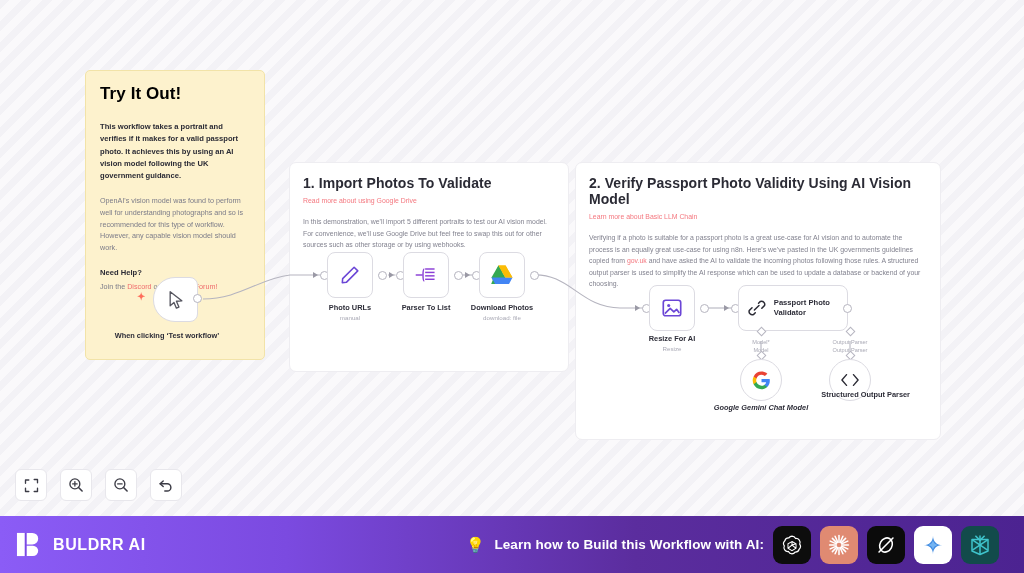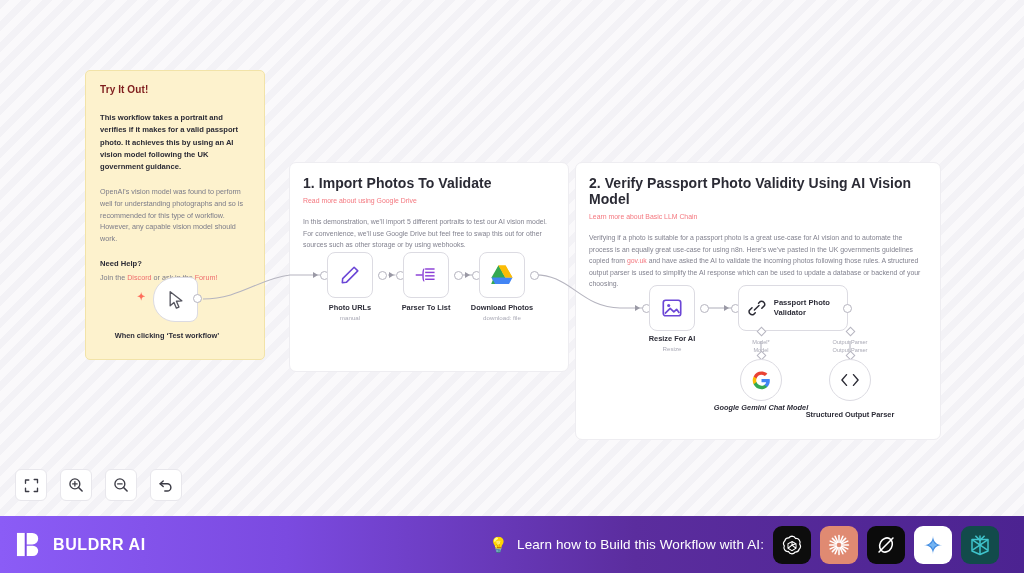--- a/index.html
+++ b/index.html
@@ -40,23 +40,23 @@
   #sticky-note {
     position: absolute;
     left: 85px; top: 70px;
     width: 180px; height: 290px;
     background: #fdf2cd;
     border: 1px solid #f2e3a8;
     border-radius: 5px;
     padding: 13px 14px;
   }
   #sticky-note .sn-title {
-    font-size: 10px;
-    font-weight: bold;
-    color: #7f1d1d;
+    font-size: 17px;
+    font-weight: bold;
+    color: #000000;
     margin-bottom: 17px;
     letter-spacing: .1px;
   }
   #sticky-note .sn-strong {
     font-size: 7.6px;
     font-weight: bold;
     color: #2b2b35;
     line-height: 1.62;
     margin-bottom: 13px;
   }
@@ -253,21 +253,21 @@
     flex: 1;
     display: flex;
     align-items: center;
     justify-content: flex-end;
     gap: 9px;
     padding-right: 14px;
   }
   #cta-text {
     color: #ffffff;
     font-size: 13.5px;
-    font-weight: normal;
+    font-weight: bold;
     letter-spacing: .1px;
   }
   #ai-icons {
     display: flex;
     gap: 9px;
     margin-right: 11px;
   }
   .ai-icon {
     width: 38px; height: 38px;
     border-radius: 9px;
@@ -419,21 +419,21 @@
     </div>
     <div class="node-label" style="left:701px; top:403px;font-style:italic;">Google Gemini Chat Model</div>
 
     <div class="diamond" style="left:846.5px; top:352px;"></div>
     <div class="subnode" style="left:829px; top:359px;">
       <svg width="20" height="16" viewBox="0 0 26 18">
         <path d="M8.5 2 L2.5 9 L8.5 16" fill="none" stroke="#2b2b35" stroke-width="1.8" stroke-linecap="round" stroke-linejoin="round"></path>
         <path d="M17.5 2 L23.5 9 L17.5 16" fill="none" stroke="#2b2b35" stroke-width="1.8" stroke-linecap="round" stroke-linejoin="round"></path>
       </svg>
     </div>
-    <div class="node-label" style="left:790px; top:410px;">Structured Output Parser</div>
+    <div class="node-label" style="left:790px; top:390px;text-align:right;">Structured Output Parser</div>
 
     <div id="toolbar">
       <div class="tool-btn">
         <svg width="15" height="15" viewBox="0 0 20 20">
           <path d="M2 7 V2.6 H6.4 M13.6 2 H18 V6.4 M18 13.6 V18 H13.6 M6.4 18 H2 V13.6" fill="none" stroke="#3c3c46" stroke-width="1.8" stroke-linecap="round" stroke-linejoin="round"></path>
         </svg>
       </div>
       <div class="tool-btn">
         <svg width="16" height="16" viewBox="0 0 20 20">
           <circle cx="8.6" cy="8.6" r="6.2" fill="none" stroke="#3c3c46" stroke-width="1.7"></circle>

